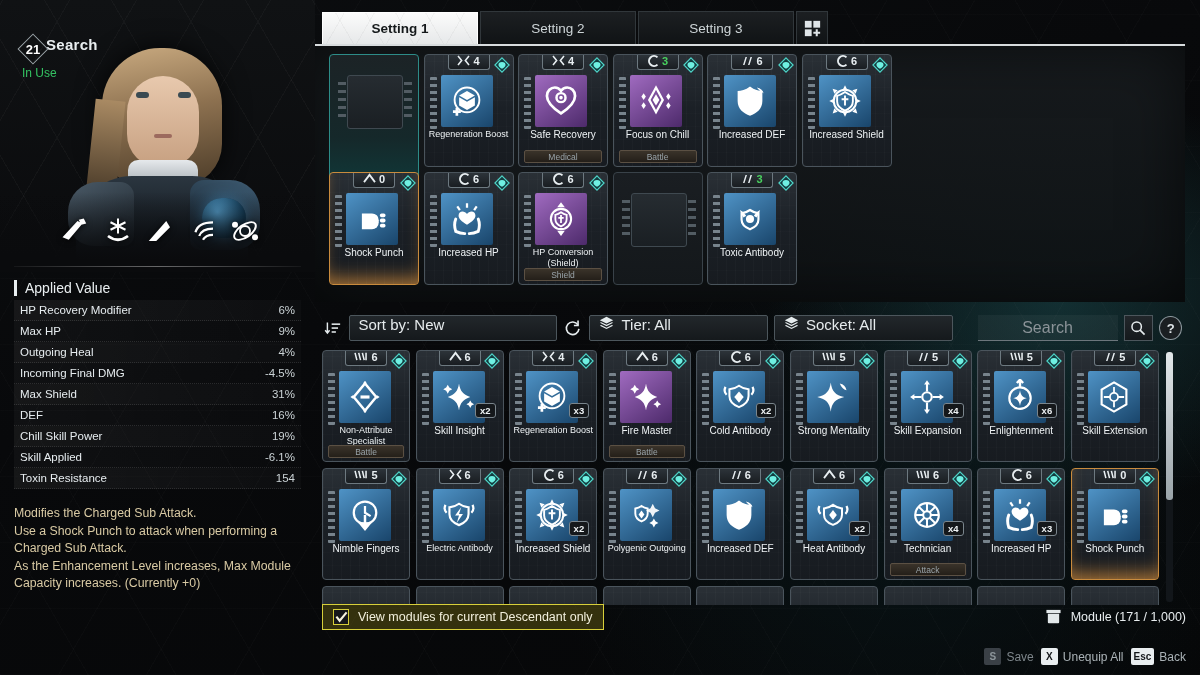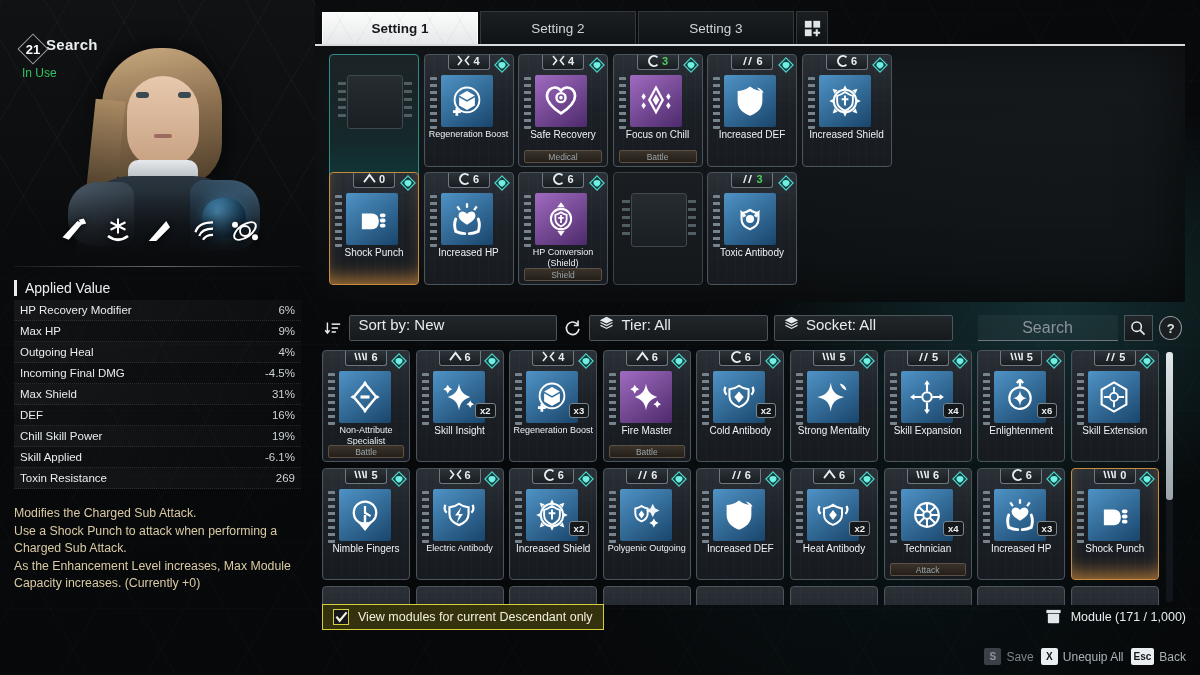--- a/index.html
+++ b/index.html
@@ -399,21 +399,21 @@
         <div class="stat-row">
           <span class="stat-name">Chill Skill Power</span>
           <span class="stat-val">19%</span>
         </div>
         <div class="stat-row">
           <span class="stat-name">Skill Applied</span>
           <span class="stat-val">-6.1%</span>
         </div>
         <div class="stat-row">
           <span class="stat-name">Toxin Resistance</span>
-          <span class="stat-val">269</span>
+          <span class="stat-val">154</span>
         </div>
       </div>
     <div class="desc" id="desc-text">
         <div>Modifies the Charged Sub Attack.</div>
         <div>Use a Shock Punch to attack when performing a Charged Sub Attack.</div>
         <div>As the Enhancement Level increases, Max Module Capacity increases. (Currently +0)</div>
       </div>
   </div>
 
   <div class="tabs">

